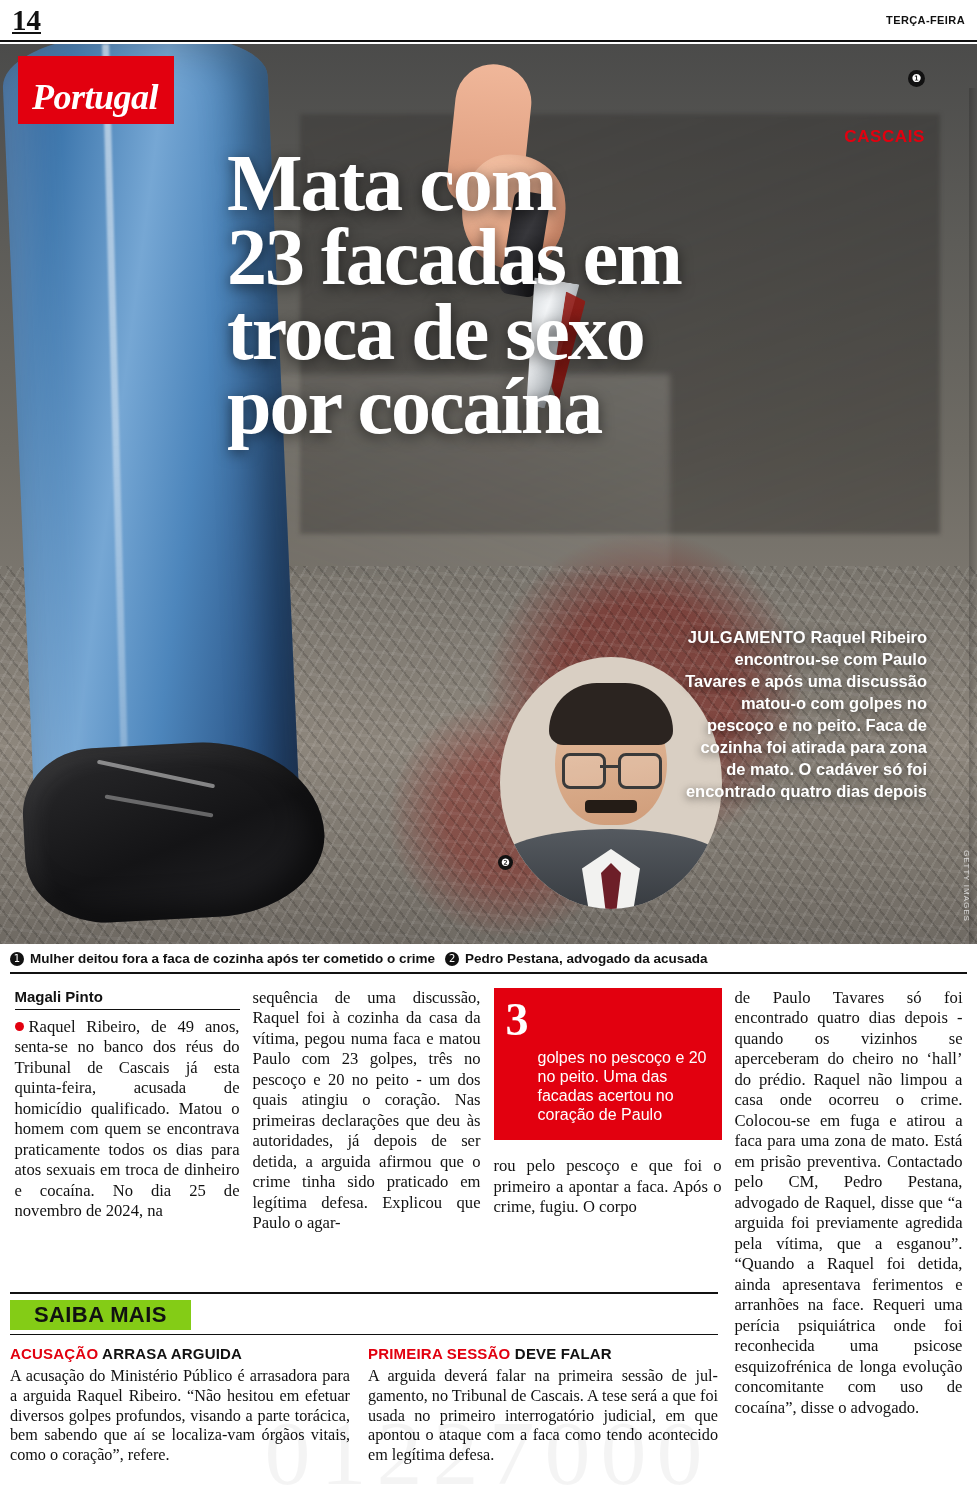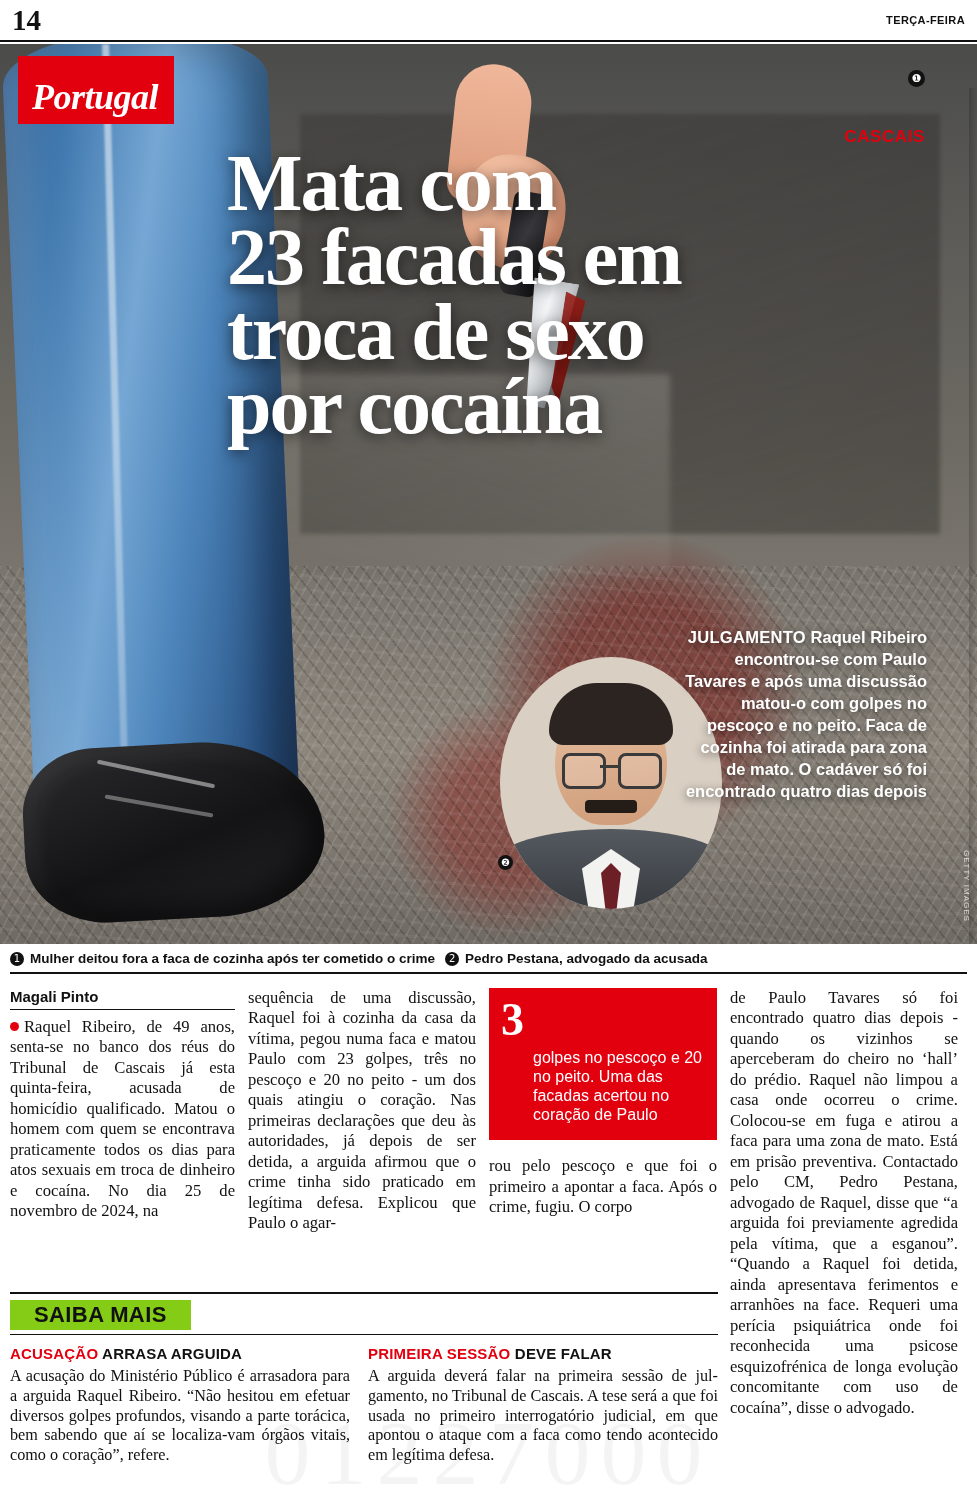--- a/index.html
+++ b/index.html
@@ -28,20 +28,21 @@
     padding: 0 12px;
     box-sizing: border-box;
     border-bottom: 2px solid #111;
   }
   .page-number {
     font-family: "Liberation Serif", serif;
     font-weight: bold;
     font-size: 29px;
     line-height: 1;
     color: #111;
+    text-decoration: underline;
   }
   .masthead-date {
     font-family: "Liberation Sans", sans-serif;
     font-weight: bold;
     font-size: 11px;
     letter-spacing: 0.4px;
     color: #111;
   }
 
   
@@ -363,20 +364,21 @@
     background: #111;
   }
 
   
   .cols {
     position: absolute;
     left: 10px; top: 988px;
     width: 957px;
     display: flex;
     gap: 13px;
+    justify-content: center;
   }
   .col { width: 228px; }
   .col.c1 { width: 225px; }
   .col.c2 { width: 228px; }
   .col.c3 { width: 228px; }
   .col.c4 { width: 228px; }
 
   .byline {
     font-weight: bold;
     font-size: 15px;

